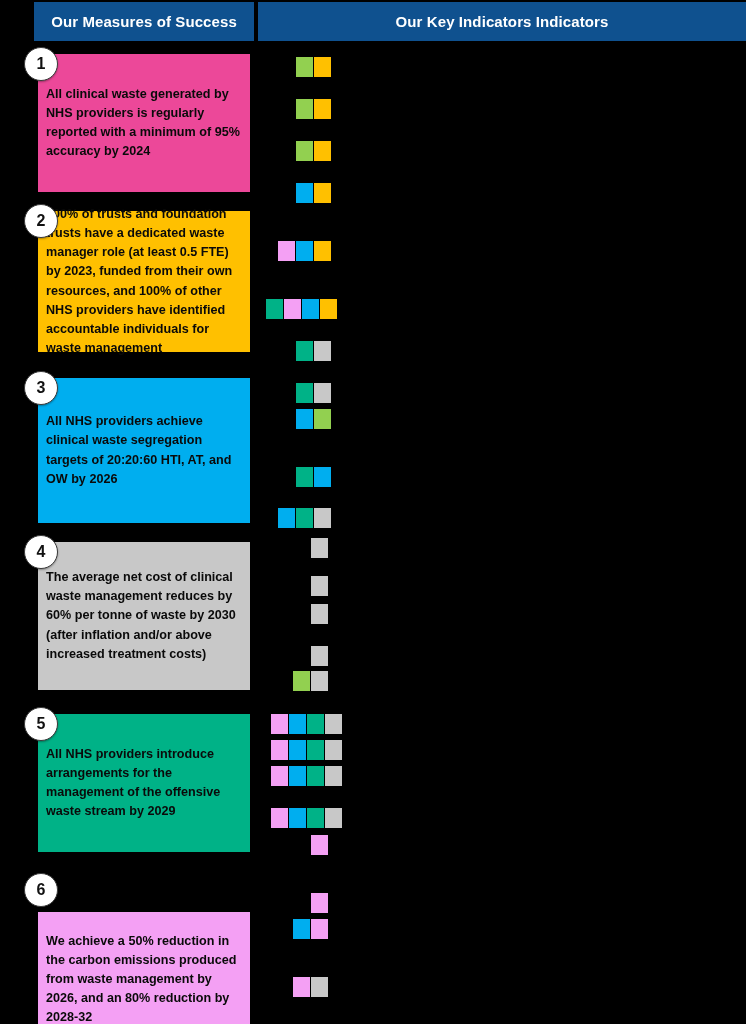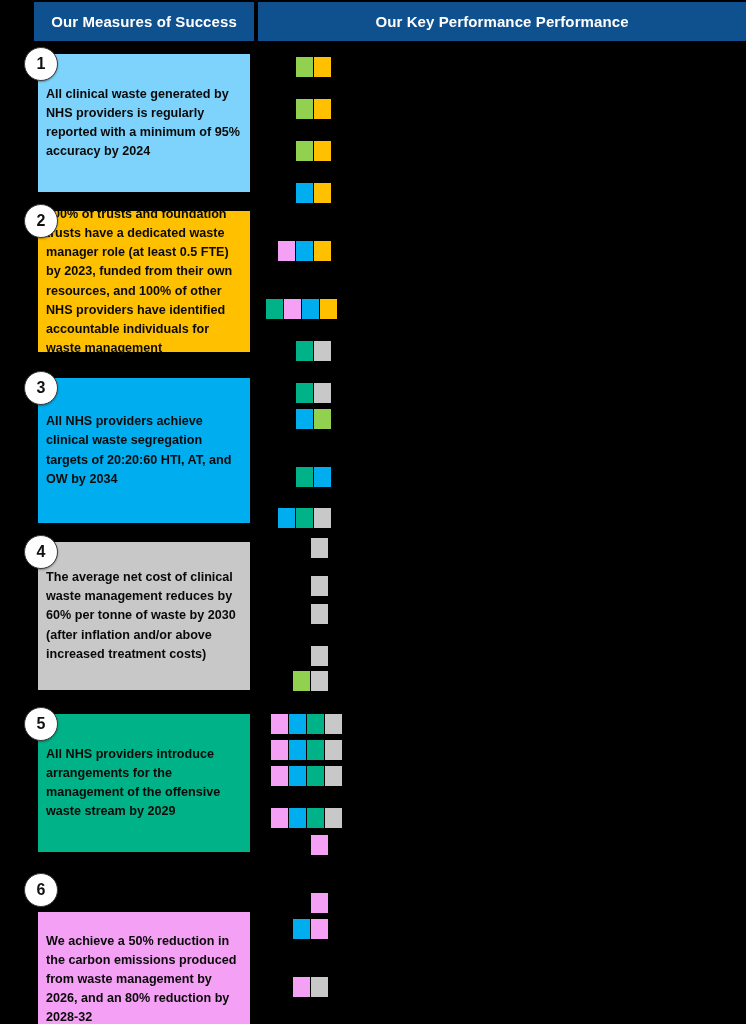--- a/index.html
+++ b/index.html
@@ -29,38 +29,38 @@
   .swrow{position:absolute;display:flex;}
   .sw{width:17px;height:20px;margin-right:1px;}
 </style>
 </head>
 <body>
 
 <div class="hdr" id="hdr-left" style="background: rgb(15, 81, 143);">
   <span>Our Measures of Success</span>
 </div>
 <div class="hdr" id="hdr-right" style="background: rgb(15, 81, 143);">
-  <span>Our Key Performance Performance</span>
+  <span>Our Key Indicators Indicators</span>
 </div>
 
 <div id="measures-layer">
-    <div class="mbox" style="top: 54px; height: 138px; background: #7dd3fc;">
+    <div class="mbox" style="top: 54px; height: 138px; background: #ec4899;">
       <div class="txt">All clinical waste generated by NHS providers is regularly reported with a minimum of 95% accuracy by 2024</div>
     </div>
     <div class="badge" style="top: 47px;">
       <span>1</span>
     </div>
     <div class="mbox" style="top: 211px; height: 141px; background: rgb(255, 192, 0);">
       <div class="txt">100% of trusts and foundation trusts have a dedicated waste manager role (at least 0.5 FTE) by 2023, funded from their own resources, and 100% of other NHS providers have identified accountable individuals for waste management</div>
     </div>
     <div class="badge" style="top: 204px;">
       <span>2</span>
     </div>
     <div class="mbox" style="top: 378px; height: 145px; background: rgb(0, 174, 239);">
-      <div class="txt">All NHS providers achieve clinical waste segregation targets of 20:20:60 HTI, AT, and OW by 2034</div>
+      <div class="txt">All NHS providers achieve clinical waste segregation targets of 20:20:60 HTI, AT, and OW by 2026</div>
     </div>
     <div class="badge" style="top: 371px;">
       <span>3</span>
     </div>
     <div class="mbox" style="top: 542px; height: 148px; background: rgb(200, 200, 200);">
       <div class="txt">The average net cost of clinical waste management reduces by 60% per tonne of waste by 2030 (after inflation and/or above increased treatment costs)</div>
     </div>
     <div class="badge" style="top: 535px;">
       <span>4</span>
     </div>

